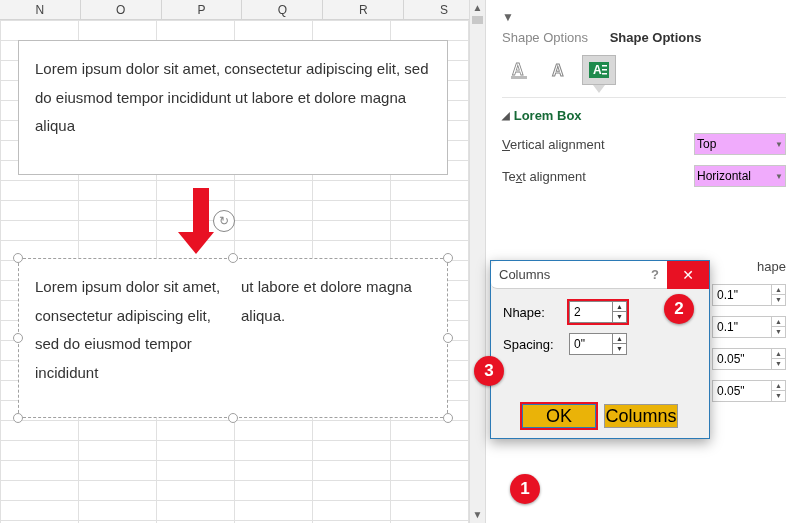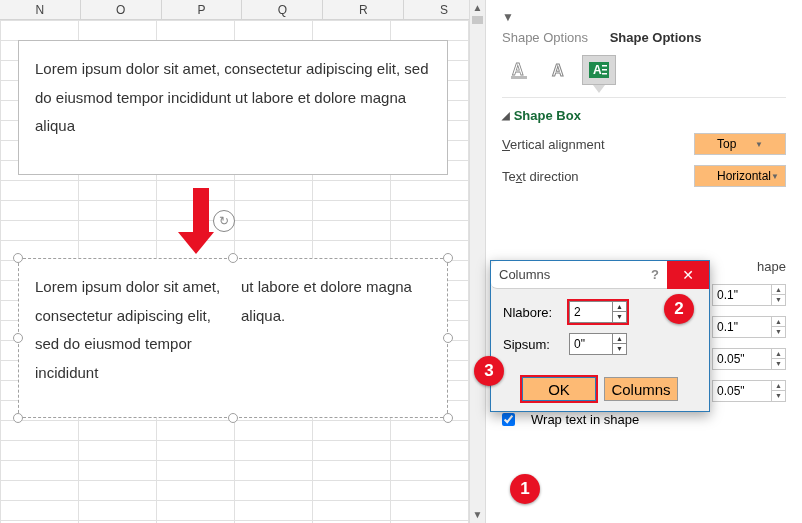--- a/index.html
+++ b/index.html
@@ -42,21 +42,21 @@
   .icon-btn { width: 34px; height: 30px; display:flex; align-items:center; justify-content:center; border: 1px solid transparent; cursor:pointer; }
   .icon-btn.active { background: #d8d8d8; border: 1px solid #b8b8b8; position: relative; }
   .icon-btn.active::after { content:""; position:absolute; bottom:-9px; left:50%; margin-left:-6px; width:0;height:0;border-left:6px solid transparent;border-right:6px solid transparent;border-top:8px solid #d8d8d8;}
   .pane hr { border: none; border-top: 1px solid #e5e5e5; margin: 6px 16px 0; }
   .section { padding: 10px 16px 4px; }
   .section-title { color: #166a37; font-weight: 600; font-size: 13px; display:flex; align-items:center; gap:4px; cursor:pointer;}
   .section-title .tri { font-size: 10px; color:#555; }
   .row { display: flex; align-items: center; margin: 10px 0; gap: 20px; font-size: 13px; }
   .row .label { flex: 1; color: #444; }
   .row .label .ul { text-decoration: underline; }
-  .dd { width: 92px; height: 22px; border: 1px solid #c8c8c8; background: #fdba74; display:flex; align-items:center; padding:0 22px; justify-content:space-between; cursor:pointer; font-size:12px;}
+  .dd { width: 92px; height: 22px; border: 1px solid #c8c8c8; background: #f0abfc; display:flex; align-items:center; padding:0 2px; justify-content:space-between; cursor:pointer; font-size:12px;}
   .dd .caret { font-size: 8px; color:#666;}
   .spin { width: 74px; height: 22px; border: 1px solid #c8c8c8; background:#fff; display:flex; align-items:center; font-size:12px;}
   .spin span { flex:1; padding:0 4px;}
   .spin .btns { width:14px; display:flex; flex-direction:column; border-left:1px solid #c8c8c8;}
   .spin .btns div { height:10px; text-align:center; font-size:7px; line-height:10px; color:#555; border-bottom:1px solid #c8c8c8; cursor:pointer;}
   .spin .btns div:last-child{border-bottom:none;}
   .chk { display:flex; align-items:center; gap:16px; margin:8px 0; font-size:13px; }
   .chk input { margin:0; }
   .link-btn { color:#333; text-decoration:underline dotted; cursor:pointer; font-size:13px; }
 
@@ -69,21 +69,21 @@
   .dialog-body { padding: 12px 12px 8px; }
   .dlg-row { display:flex; align-items:center; gap:8px; margin-bottom:10px; font-size:13px;}
   .dlg-row .lab { width:58px; }
   .dlg-spin { width:58px; height:22px; border:1px solid #888; background:#fff; display:flex; align-items:center; font-size:12px;}
   .dlg-spin.hl { outline: 2px solid #e81123; }
   .dlg-spin span { flex:1; padding:0 4px;}
   .dlg-spin .btns { width:14px; display:flex; flex-direction:column; border-left:1px solid #888;}
   .dlg-spin .btns div{height:10px;text-align:center;font-size:7px;line-height:10px;color:#333;border-bottom:1px solid #888;cursor:pointer;}
   .dlg-spin .btns div:last-child{border-bottom:none;}
   .dlg-btns { display:flex; gap:8px; justify-content:center; padding:4px 0 10px;}
-  .dlg-btn { width:74px; height:24px; border:1px solid #999; background:#fdba74; font-size:15px; cursor:pointer; display:flex;align-items:center;justify-content:center;}
+  .dlg-btn { width:74px; height:24px; border:1px solid #999; background:#eab308; font-size:18px; cursor:pointer; display:flex;align-items:center;justify-content:center;margin-top:27px;}
   .dlg-btn.ok { outline: 2px solid #e81123; border:1px solid #2b7ab6;}
 
   .callout { position:absolute; width:30px; height:30px; border-radius:50%; background:#e81123; color:#fff; font-weight:bold; font-size:17px; display:flex; align-items:center; justify-content:center; z-index:40; box-shadow:0 1px 3px rgba(0,0,0,0.4);}
 </style>
 </head>
 <body>
 
 <div class="sheet">
   <div class="col-headers">
     <div>N</div>
@@ -151,32 +151,32 @@
           <rect x="14" y="4" width="5" height="1.5" fill="#fff"></rect>
           <rect x="14" y="8" width="5" height="1.5" fill="#fff"></rect>
           <rect x="14" y="12" width="5" height="1.5" fill="#fff"></rect>
         </svg>
     </div>
   </div>
   <hr>
   <div class="section">
     <div class="section-title">
         <span class="tri">◢</span>
-        <span>Shape Box</span>
+        <span>Lorem Box</span>
       </div>
 
     <div class="row">
       <div class="label"><span class="ul">V</span><span>ertical alignment</span></div>
       <div class="dd">
           <span>Top</span>
           <span class="caret">▼</span>
         </div>
     </div>
     <div class="row">
-      <div class="label"><span>Te</span><span class="ul">x</span><span>t direction</span></div>
+      <div class="label"><span>Te</span><span class="ul">x</span><span>t alignment</span></div>
       <div class="dd">
           <span>Horizontal</span>
           <span class="caret">▼</span>
         </div>
     </div>
 
     <div style="height:52px"></div>
     <div class="row" style="justify-content:flex-end">
       <div class="label" style="text-align:right">hape</div>
     </div>
@@ -230,31 +230,31 @@
 <div class="dialog">
   <div class="dialog-title">
     <span>Columns</span>
     <div class="ctrls">
       <span class="help">?</span>
       <span class="close">✕</span>
     </div>
   </div>
   <div class="dialog-body">
     <div class="dlg-row">
-      <div class="lab"><span class="ul">N</span><span>labore:</span></div>
+      <div class="lab"><span class="ul">N</span><span>hape:</span></div>
       <div class="dlg-spin hl">
           <span>2</span>
           <div class="btns">
             <div>▲</div>
             <div>▼</div>
           </div>
         </div>
     </div>
     <div class="dlg-row">
-      <div class="lab"><span class="ul">S</span><span>ipsum:</span></div>
+      <div class="lab"><span class="ul">S</span><span>pacing:</span></div>
       <div class="dlg-spin">
           <span>0"</span>
           <div class="btns">
             <div>▲</div>
             <div>▼</div>
           </div>
         </div>
     </div>
   </div>
   <div class="dlg-btns">

